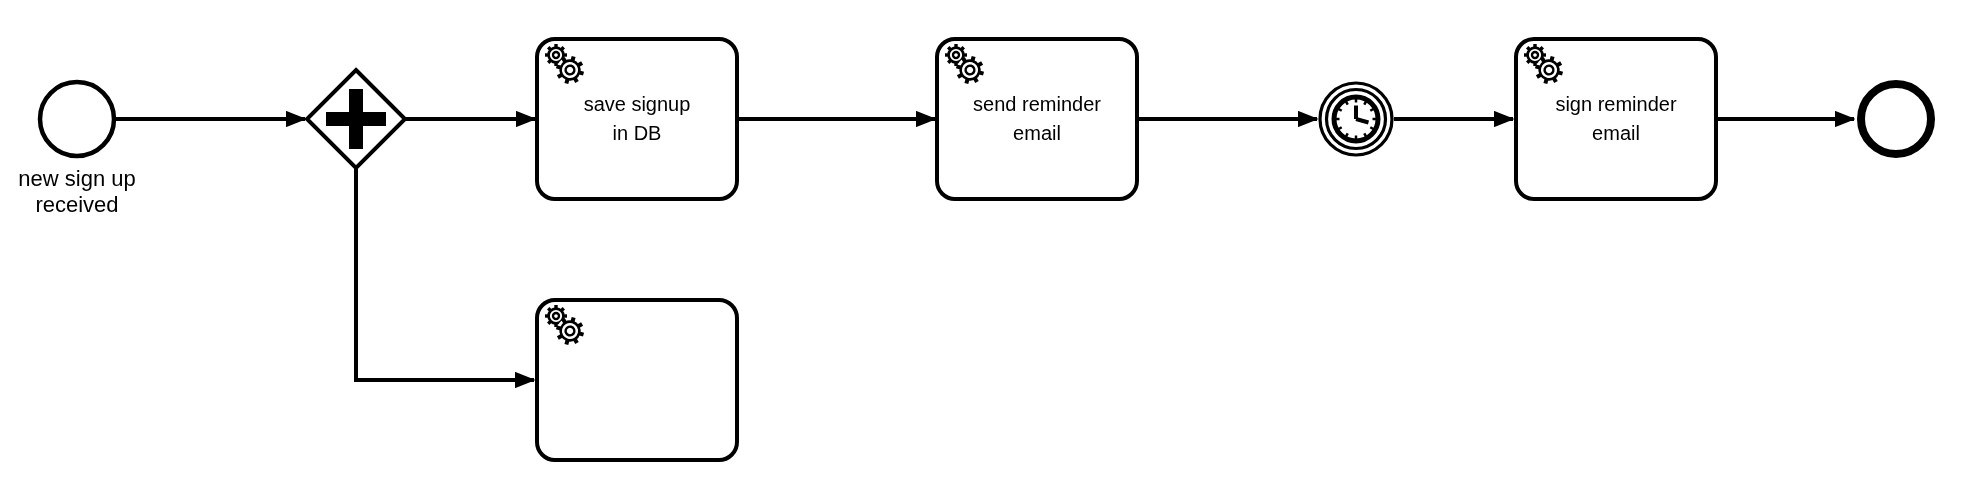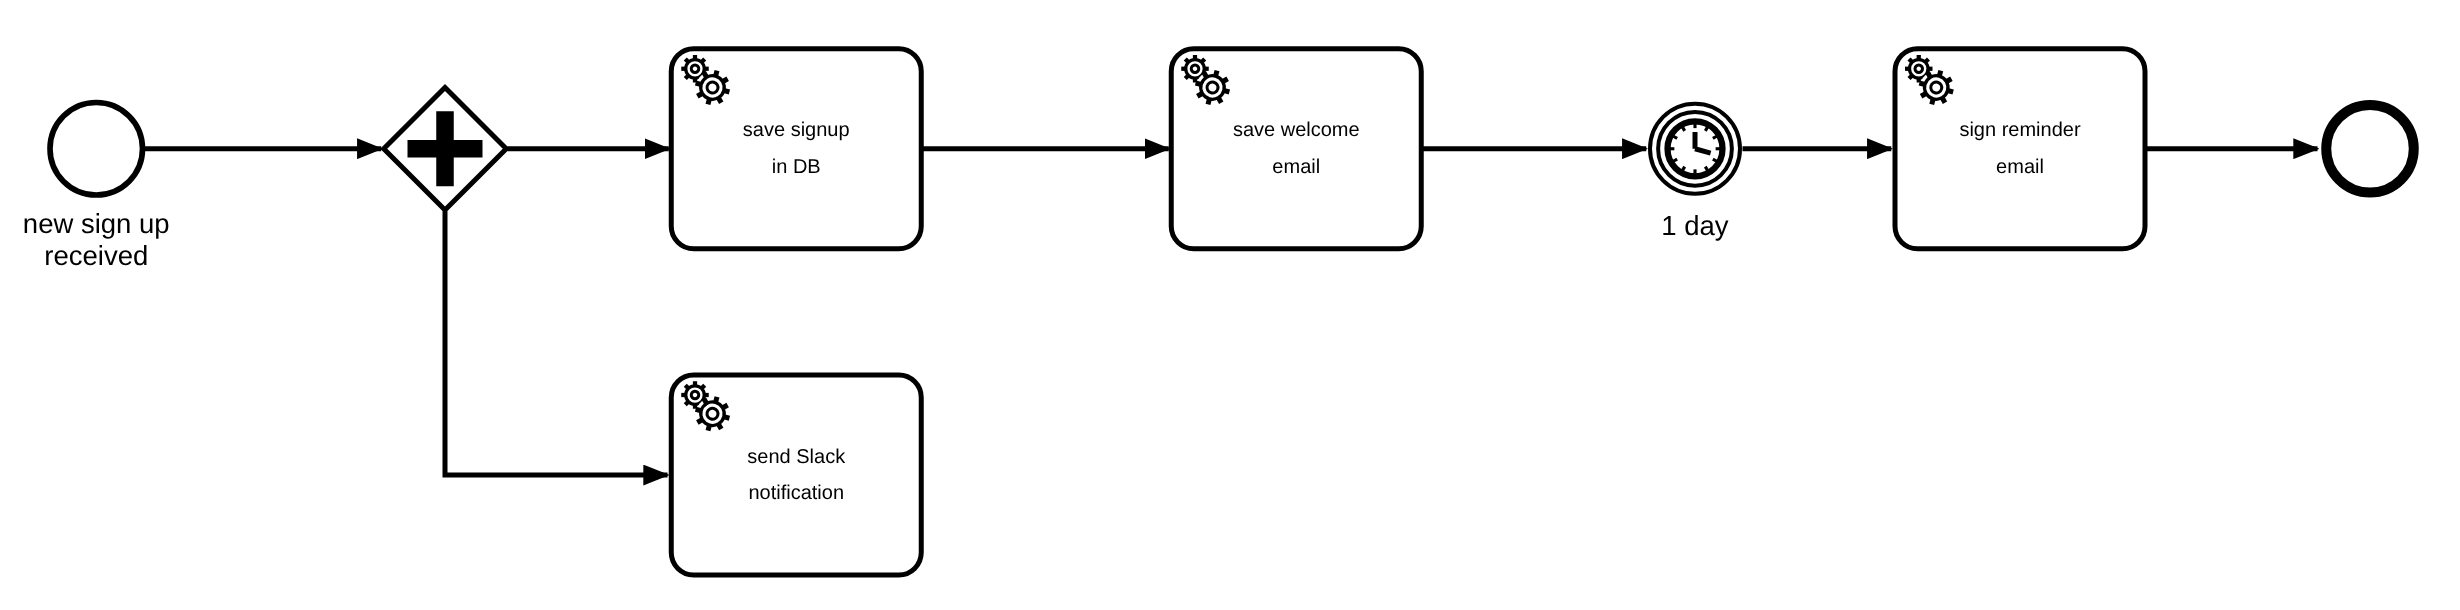--- a/index.html
+++ b/index.html
@@ -16,21 +16,21 @@
   .label {
     position: absolute;
     text-align: center;
     white-space: pre-line;
     color: #000;
   }
   .task-label {
     display: flex;
     align-items: center;
     justify-content: center;
-    font-size: 16px;
+    font-size: 20px;
     line-height: 29px;
     width: 200px;
     height: 160px;
   }
   .ext-label {
     font-size: 22px;
     line-height: 26px;
     width: 240px;
   }
 </style>
@@ -134,24 +134,21 @@
 
     <circle cx="1896" cy="119" r="35" fill="#fff" stroke="#000" stroke-width="8"></circle>
   </svg>
 
   <div class="label ext-label" style="left:-43px; top:166px;">new sign up
 received</div>
 
   <div class="label task-label" style="left:537px; top:39px;">save signup
 in DB</div>
 
-  <div class="label task-label" style="left:937px; top:39px;">save welcome
+  <div class="label task-label" style="left:937px; top:39px;">send reminder
 email</div>
 
-  <div class="label ext-label" style="left:1236px; top:168px;">1 day</div>
 
   <div class="label task-label" style="left:1516px; top:39px;">sign reminder
 email</div>
 
-  <div class="label task-label" style="left:537px; top:300px;">send Slack
-notification</div>
 
 </div>
 
 </body></html>

